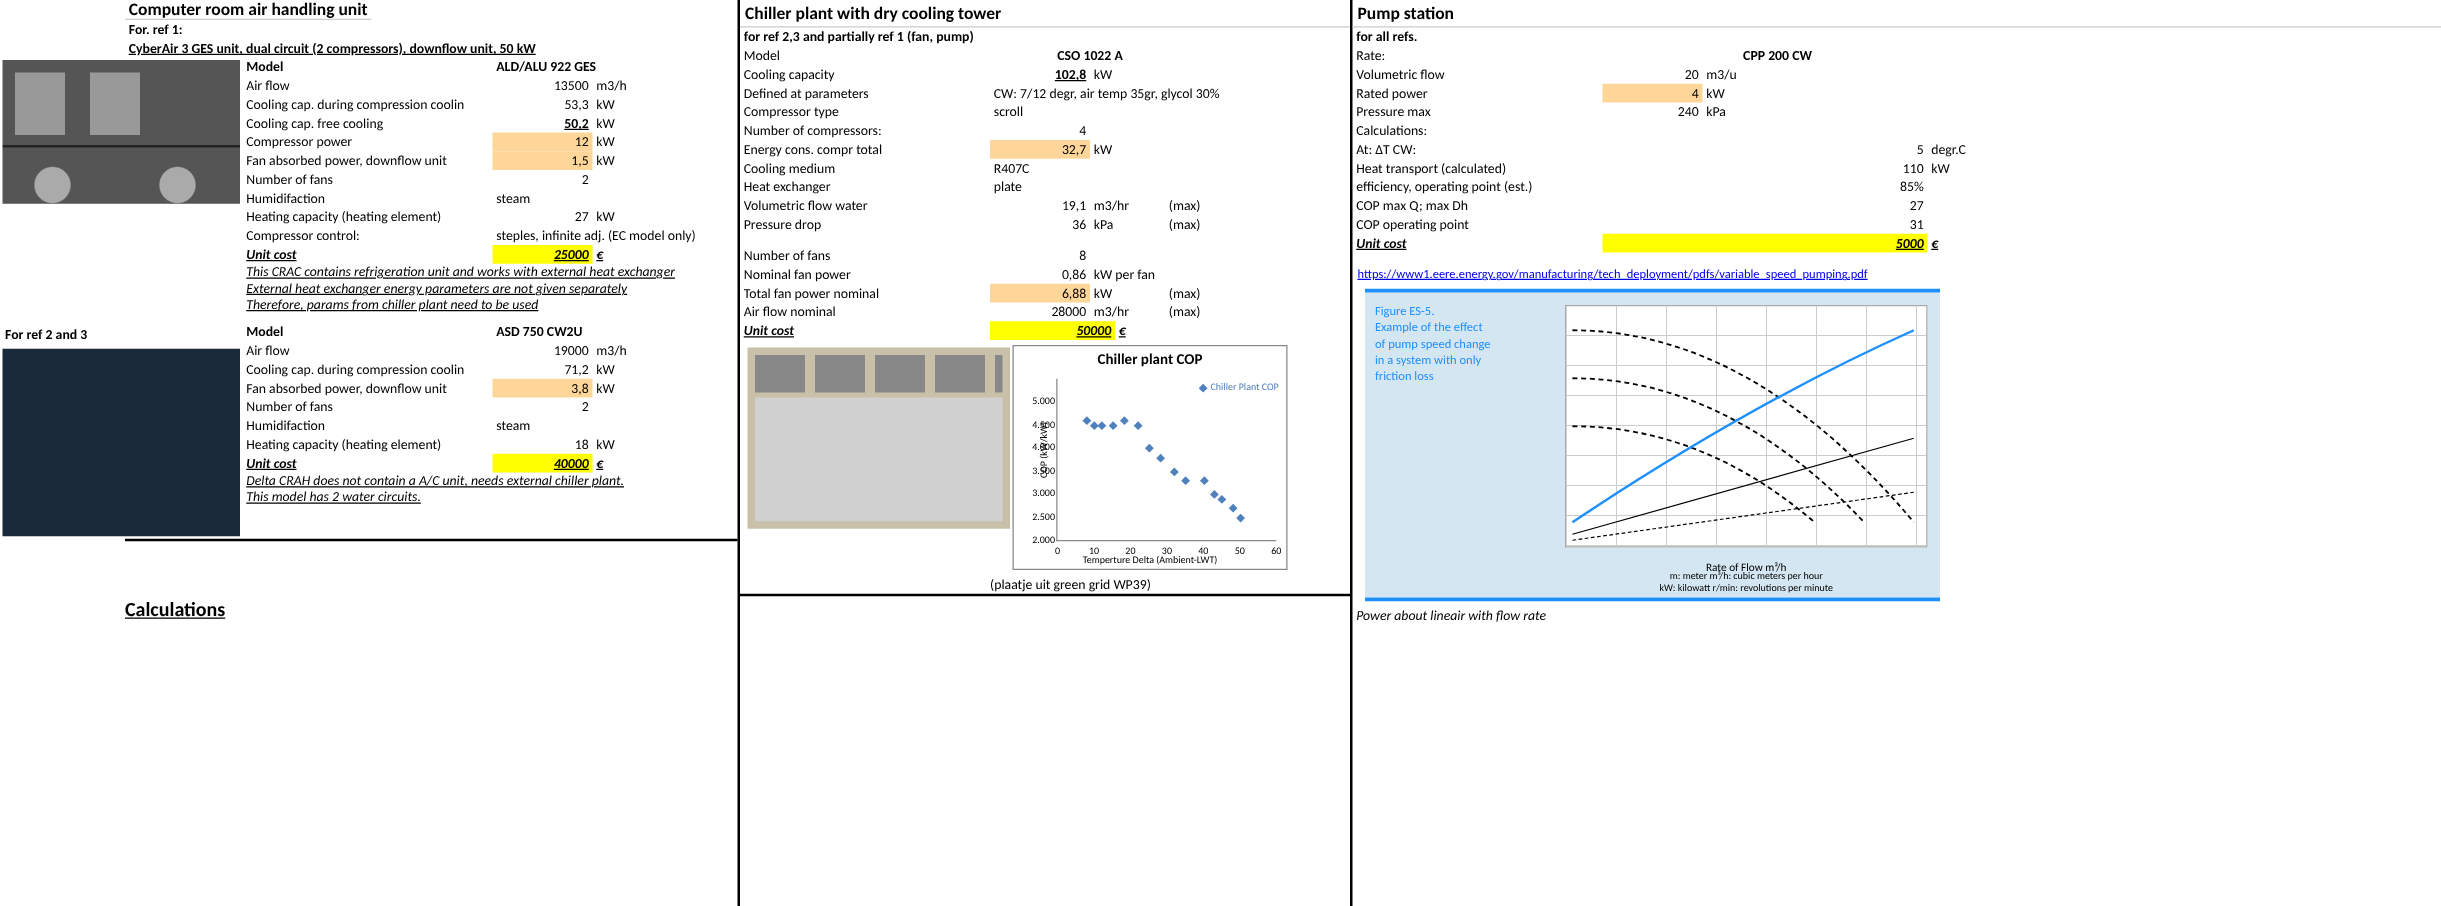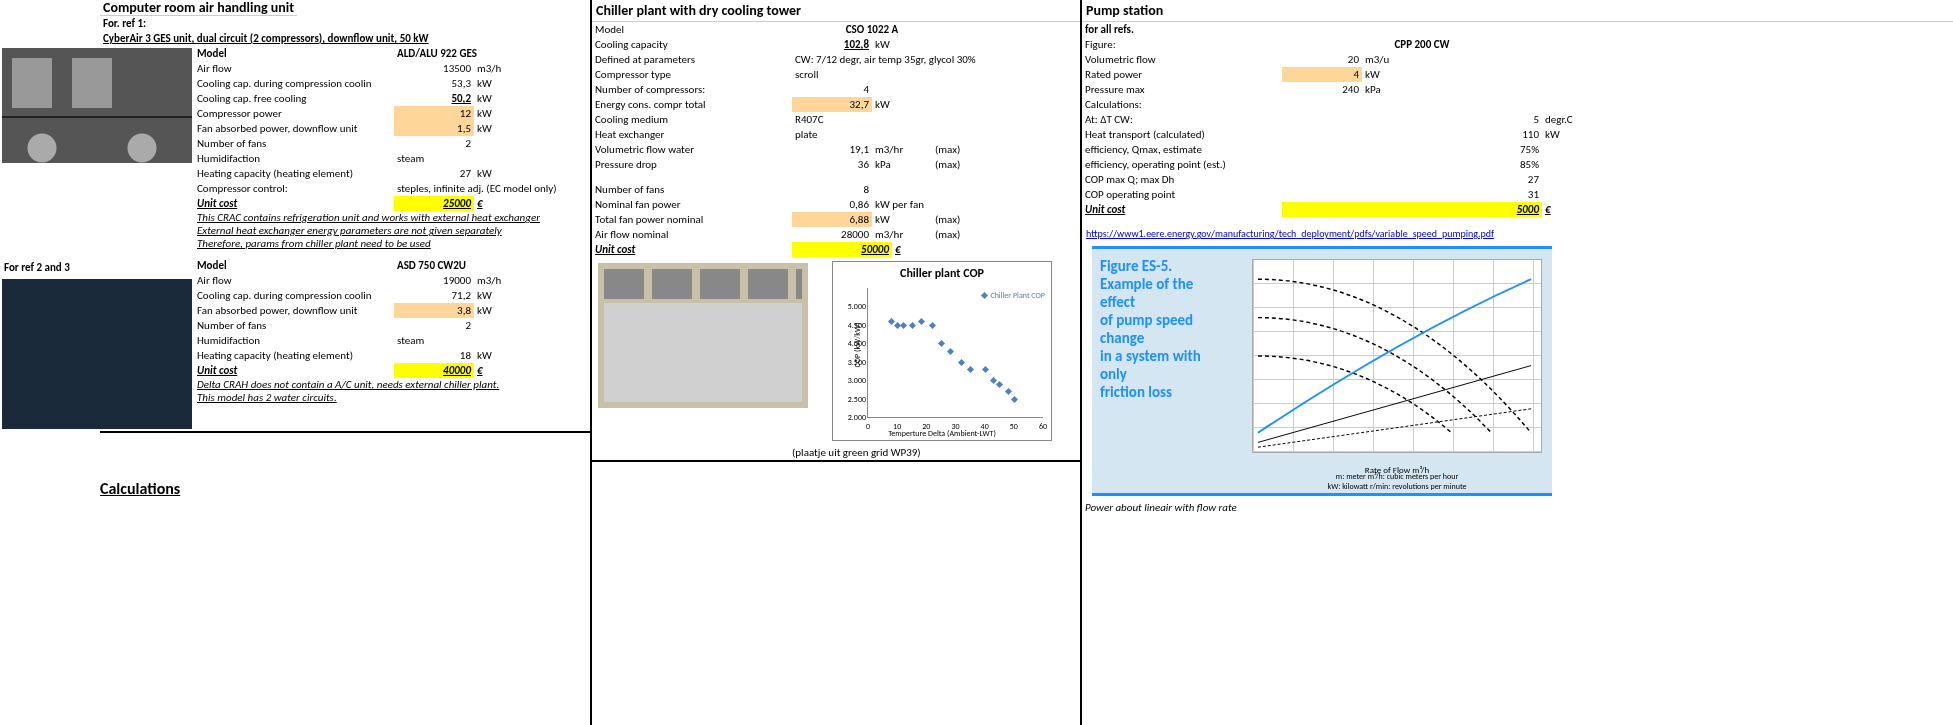--- a/index.html
+++ b/index.html
@@ -88,21 +88,20 @@
     display:flex;
     padding: 4px;
   }
   .chart-box {
     border: 1px solid #888;
     width: 220px;
     height: 180px;
     padding:4px;
     position:relative;
     background:#fff;
-    margin-left:22px;
   }
   .chart-title { text-align:center; font-weight:bold; font-size:12px;}
   .chart-plot {
     position:absolute; left:34px; right:8px; top:26px; bottom:22px;
     border-left:1px solid #888; border-bottom:1px solid #888;
   }
   .chart-ylabel { position:absolute; left:2px; top:55%; transform: rotate(-90deg) translateX(20px); font-size:8px;}
   .chart-xlabel { position:absolute; bottom:2px; left:0; right:0; text-align:center; font-size:8px;}
   .pt { position:absolute; width:5px; height:5px; transform: rotate(45deg); background:#4f81bd;}
   .legend { position:absolute; right:6px; top:28px; font-size:8px; color:#4f81bd; display:flex; align-items:center; gap:3px;}
@@ -113,21 +112,21 @@
     background: linear-gradient(#d4e6f1,#d4e6f1);
     border-top:3px solid #1e90ff;
     border-bottom:3px solid #1e90ff;
     width: 460px;
     height: 250px;
     margin: 4px 0 4px 10px;
     position:relative;
     padding:8px;
     font-size:9px;
   }
-  .pump-chart .captext { color:#1e90ff; font-weight:bold; width:120px; font-size:15px;}
+  .pump-chart .captext { color:#1e90ff; font-weight:normal; width:120px; font-size:10px;}
   .pump-chart .axes {
     position:absolute; right:10px; top:10px; bottom:40px; left:160px;
     background:#fff;
     border:1px solid #aaa;
   }
   .pump-chart .axes::before{
     content:"";
     position:absolute; inset:0;
     background:
       repeating-linear-gradient(0deg, #ccc 0, #ccc 1px, transparent 1px, transparent 24px),
@@ -288,20 +287,23 @@
           </div>
       </div>
     </div>
     <div class="hborder" style="margin-left:100px;"></div>
     <div style="height:40px;"></div>
     <div class="calc-head" style="padding-left:100px;">Calculations</div>
   </div>
 
   <div class="col-section sec2">
     <div class="section-head">Chiller plant with dry cooling tower</div>
+    <div class="row">
+        <div class="bold">for ref 2,3 and partially ref 1 (fan, pump)</div>
+      </div>
     <div class="row">
       <div class="lbl">Model</div>
       <div class="val bold" style="text-align:center;width:160px;">CSO 1022 A</div>
     </div>
     <div id="sec2rows">
         <div class="row">
           <div class="lbl">Cooling capacity</div>
           <div class="val  und-bold">102,8</div>
           <div class="unit">kW</div>
         </div>
@@ -423,21 +425,21 @@
       </div>
     <div class="hborder"></div>
   </div>
 
   <div class="col-section sec3">
     <div class="section-head">Pump station</div>
     <div class="row">
         <div class="bold">for all refs.</div>
       </div>
     <div class="row">
-      <div class="lbl">Figure:</div>
+      <div class="lbl">Rate:</div>
       <div class="bold" style="width:280px;text-align:center;">CPP 200 CW</div>
     </div>
     <div id="sec3rows">
         <div class="row">
           <div class="lbl">Volumetric flow</div>
           <div class="val  ">20</div>
           <div class="unit">m3/u</div>
         </div>
         <div class="row">
           <div class="lbl">Rated power</div>
@@ -456,25 +458,20 @@
     <div id="sec3calcrows">
         <div class="row">
           <div class="lbl indent">At: ΔT CW:</div>
           <div class="val" style="width: 260px;">5</div>
           <div class="unit">degr.C</div>
         </div>
         <div class="row">
           <div class="lbl indent">Heat transport (calculated)</div>
           <div class="val" style="width: 260px;">110</div>
           <div class="unit">kW</div>
-        </div>
-        <div class="row">
-          <div class="lbl indent">efficiency, Qmax, estimate</div>
-          <div class="val" style="width: 260px;">75%</div>
-          <div class="unit"></div>
         </div>
         <div class="row">
           <div class="lbl indent">efficiency, operating point (est.)</div>
           <div class="val" style="width: 260px;">85%</div>
           <div class="unit"></div>
         </div>
         <div class="row">
           <div class="lbl indent">COP max Q; max Dh</div>
           <div class="val" style="width: 260px;">27</div>
           <div class="unit"></div>

